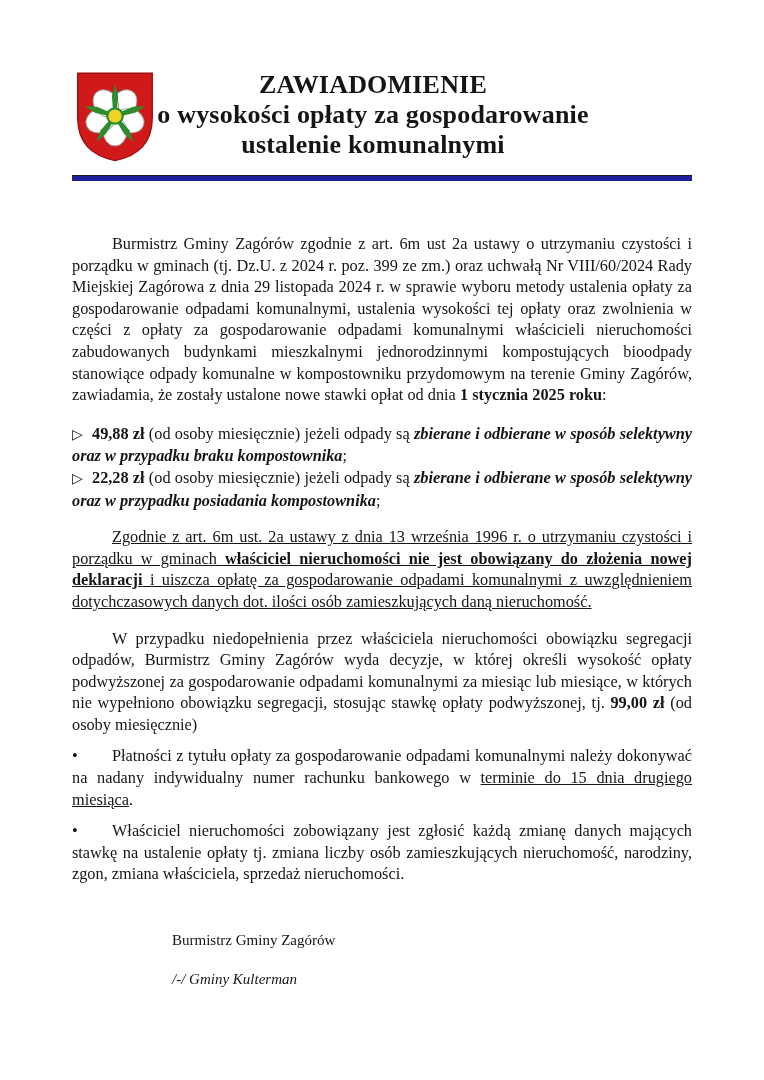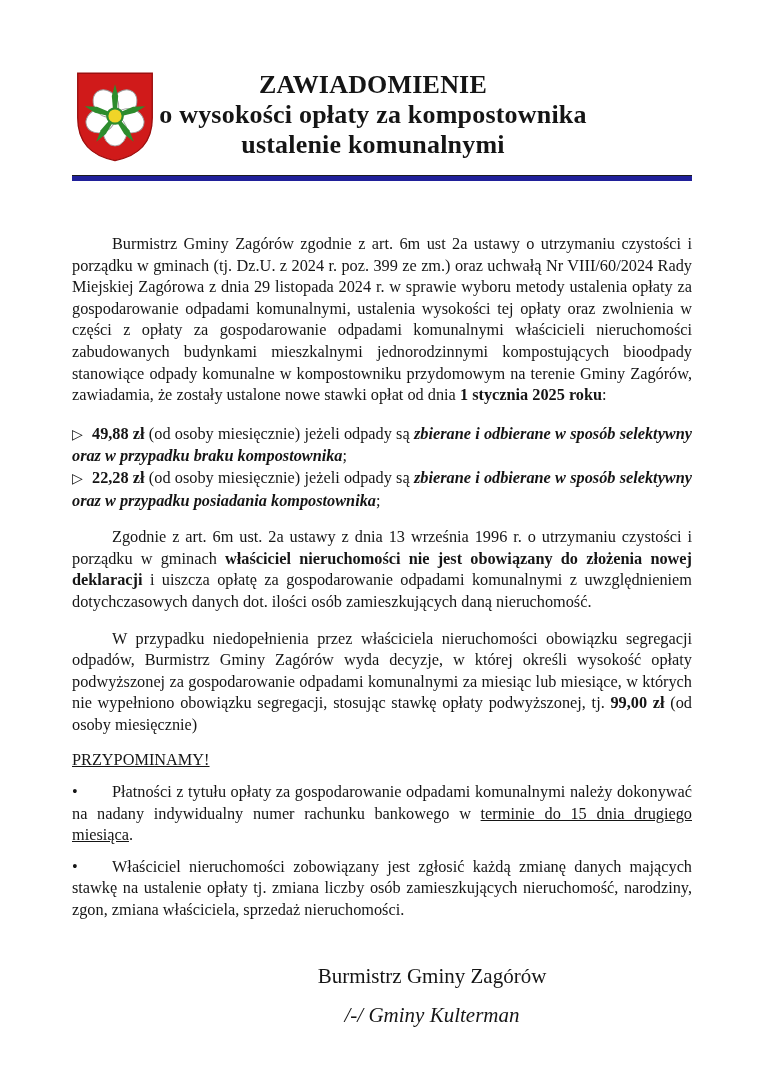--- a/index.html
+++ b/index.html
@@ -14,26 +14,26 @@
   .title{
     text-align:center;font-weight:bold;font-size:26px;line-height:30px;
     padding-right:18px;letter-spacing:0.2px;
   }
   .rule{height:5px;margin-top:15px;border-top:1px solid #1c1c1c;}
   .p{font-size:16.3px;line-height:21.6px;text-align:justify;margin:0;}
   .indent{text-indent:40px;}
   .p-intro{margin-top:52px;}
   .rates{margin-top:17px;}
   .rate-marker{display:inline-block;width:20px;font-size:14px;}
-  .p-nodecl{margin-top:15px;}
+  .p-nodecl{margin-top:15px;text-decoration:underline;}
   .p-penalty{margin-top:15px;}
   .reminder-heading{margin-top:14px;font-size:16.3px;line-height:21.6px;margin-bottom:0;}
   .reminder{margin-top:10px;}
   .bullet-marker{display:inline-block;width:40px;}
-  .signature{margin-top:44px;text-align:center;padding-left:100px;font-size:21px;line-height:22px;}
+  .signature{margin-top:44px;padding-left:100px;font-size:15px;line-height:22px;}
   .sig-name{margin-top:17px;font-style:italic;}
   .b{font-weight:bold;}
   .i{font-style:italic;}
   .u{text-decoration:underline;}
 </style>
 </head>
 <body>
 
 <div class="page">
   <div class="content">
@@ -57,40 +57,39 @@
           <path d="M44 15 L47.5 28 L45.6 50 L42.4 50 L40.5 28 Z" transform="rotate(144 44 50)" fill="#2d8c2d"></path>
           <path d="M44 15 L47.5 28 L45.6 50 L42.4 50 L40.5 28 Z" transform="rotate(216 44 50)" fill="#2d8c2d"></path>
           <path d="M44 15 L47.5 28 L45.6 50 L42.4 50 L40.5 28 Z" transform="rotate(288 44 50)" fill="#2d8c2d"></path>
         </g>
 
         <circle cx="44" cy="50" r="8.5" stroke="#2d8c2d" stroke-width="2.5" fill="#f0d428"></circle>
       </svg>
 
       <div class="title">
         <div>ZAWIADOMIENIE</div>
-        <div>o wysokości opłaty za kompostownika</div>
+        <div>o wysokości opłaty za gospodarowanie</div>
         <div>ustalenie komunalnymi</div>
       </div>
     </header>
 
     <div class="rule" style="background-color: rgb(32, 32, 154);"></div>
 
     <main>
       <p class="p indent p-intro"><span>Burmistrz Gminy Zagórów zgodnie z art. 6m ust 2a ustawy o utrzymaniu czystości i porządku w gminach (tj. Dz.U. z 2024 r. poz. 399 ze zm.) oraz uchwałą Nr VIII/60/2024 Rady Miejskiej Zagórowa z dnia 29 listopada 2024 r. w sprawie wyboru metody ustalenia opłaty za gospodarowanie odpadami komunalnymi, ustalenia wysokości tej opłaty oraz zwolnienia w części z opłaty za gospodarowanie odpadami komunalnymi właścicieli nieruchomości zabudowanych budynkami mieszkalnymi jednorodzinnymi kompostujących bioodpady stanowiące odpady komunalne w kompostowniku przydomowym na terenie Gminy Zagórów, zawiadamia, że zostały ustalone nowe stawki opłat od dnia </span><span class="b">1 stycznia 2025 roku</span><span>:</span></p>
 
       <div class="rates">
         <p class="p"><span class="rate-marker">▷</span><span><span class="b">49,88 zł</span><span> (od osoby miesięcznie) jeżeli odpady są </span><span class="b i">zbierane i odbierane w sposób selektywny oraz w przypadku braku kompostownika</span><span>;</span></span></p>
         <p class="p"><span class="rate-marker">▷</span><span><span class="b">22,28 zł</span><span> (od osoby miesięcznie) jeżeli odpady są </span><span class="b i">zbierane i odbierane w sposób selektywny oraz w przypadku posiadania kompostownika</span><span>;</span></span></p>
       </div>
 
       <p class="p indent p-nodecl"><span>Zgodnie z art. 6m ust. 2a ustawy z dnia 13 września 1996 r. o utrzymaniu czystości i porządku w gminach </span><span class="b">właściciel nieruchomości nie jest obowiązany do złożenia nowej deklaracji</span><span> i uiszcza opłatę za gospodarowanie odpadami komunalnymi z uwzględnieniem dotychczasowych danych dot. ilości osób zamieszkujących daną nieruchomość.</span></p>
 
       <p class="p indent p-penalty"><span>W przypadku niedopełnienia przez właściciela nieruchomości obowiązku segregacji odpadów, Burmistrz Gminy Zagórów wyda decyzje, w której określi wysokość opłaty podwyższonej za gospodarowanie odpadami komunalnymi za miesiąc lub miesiące, w których nie wypełniono obowiązku segregacji, stosując stawkę opłaty podwyższonej, tj. </span><span class="b">99,00 zł</span><span> (od osoby miesięcznie)</span></p>
 
-      <p class="reminder-heading"><span class="u">PRZYPOMINAMY!</span></p>
 
       <p class="p reminder"><span class="bullet-marker">•</span><span><span>Płatności z tytułu opłaty za gospodarowanie odpadami komunalnymi należy dokonywać na nadany indywidualny numer rachunku bankowego w </span><span class="u">terminie do 15 dnia drugiego miesiąca</span><span>.</span></span></p>
 
       <p class="p reminder"><span class="bullet-marker">•</span><span><span>Właściciel nieruchomości zobowiązany jest zgłosić każdą zmianę danych mających stawkę na ustalenie opłaty tj. zmiana liczby osób zamieszkujących nieruchomość, narodziny, zgon, zmiana właściciela, sprzedaż nieruchomości.</span></span></p>
 
       <div class="signature">
         <div>Burmistrz Gminy Zagórów</div>
         <div class="sig-name">/-/ Gminy Kulterman</div>
       </div>
     </main>

